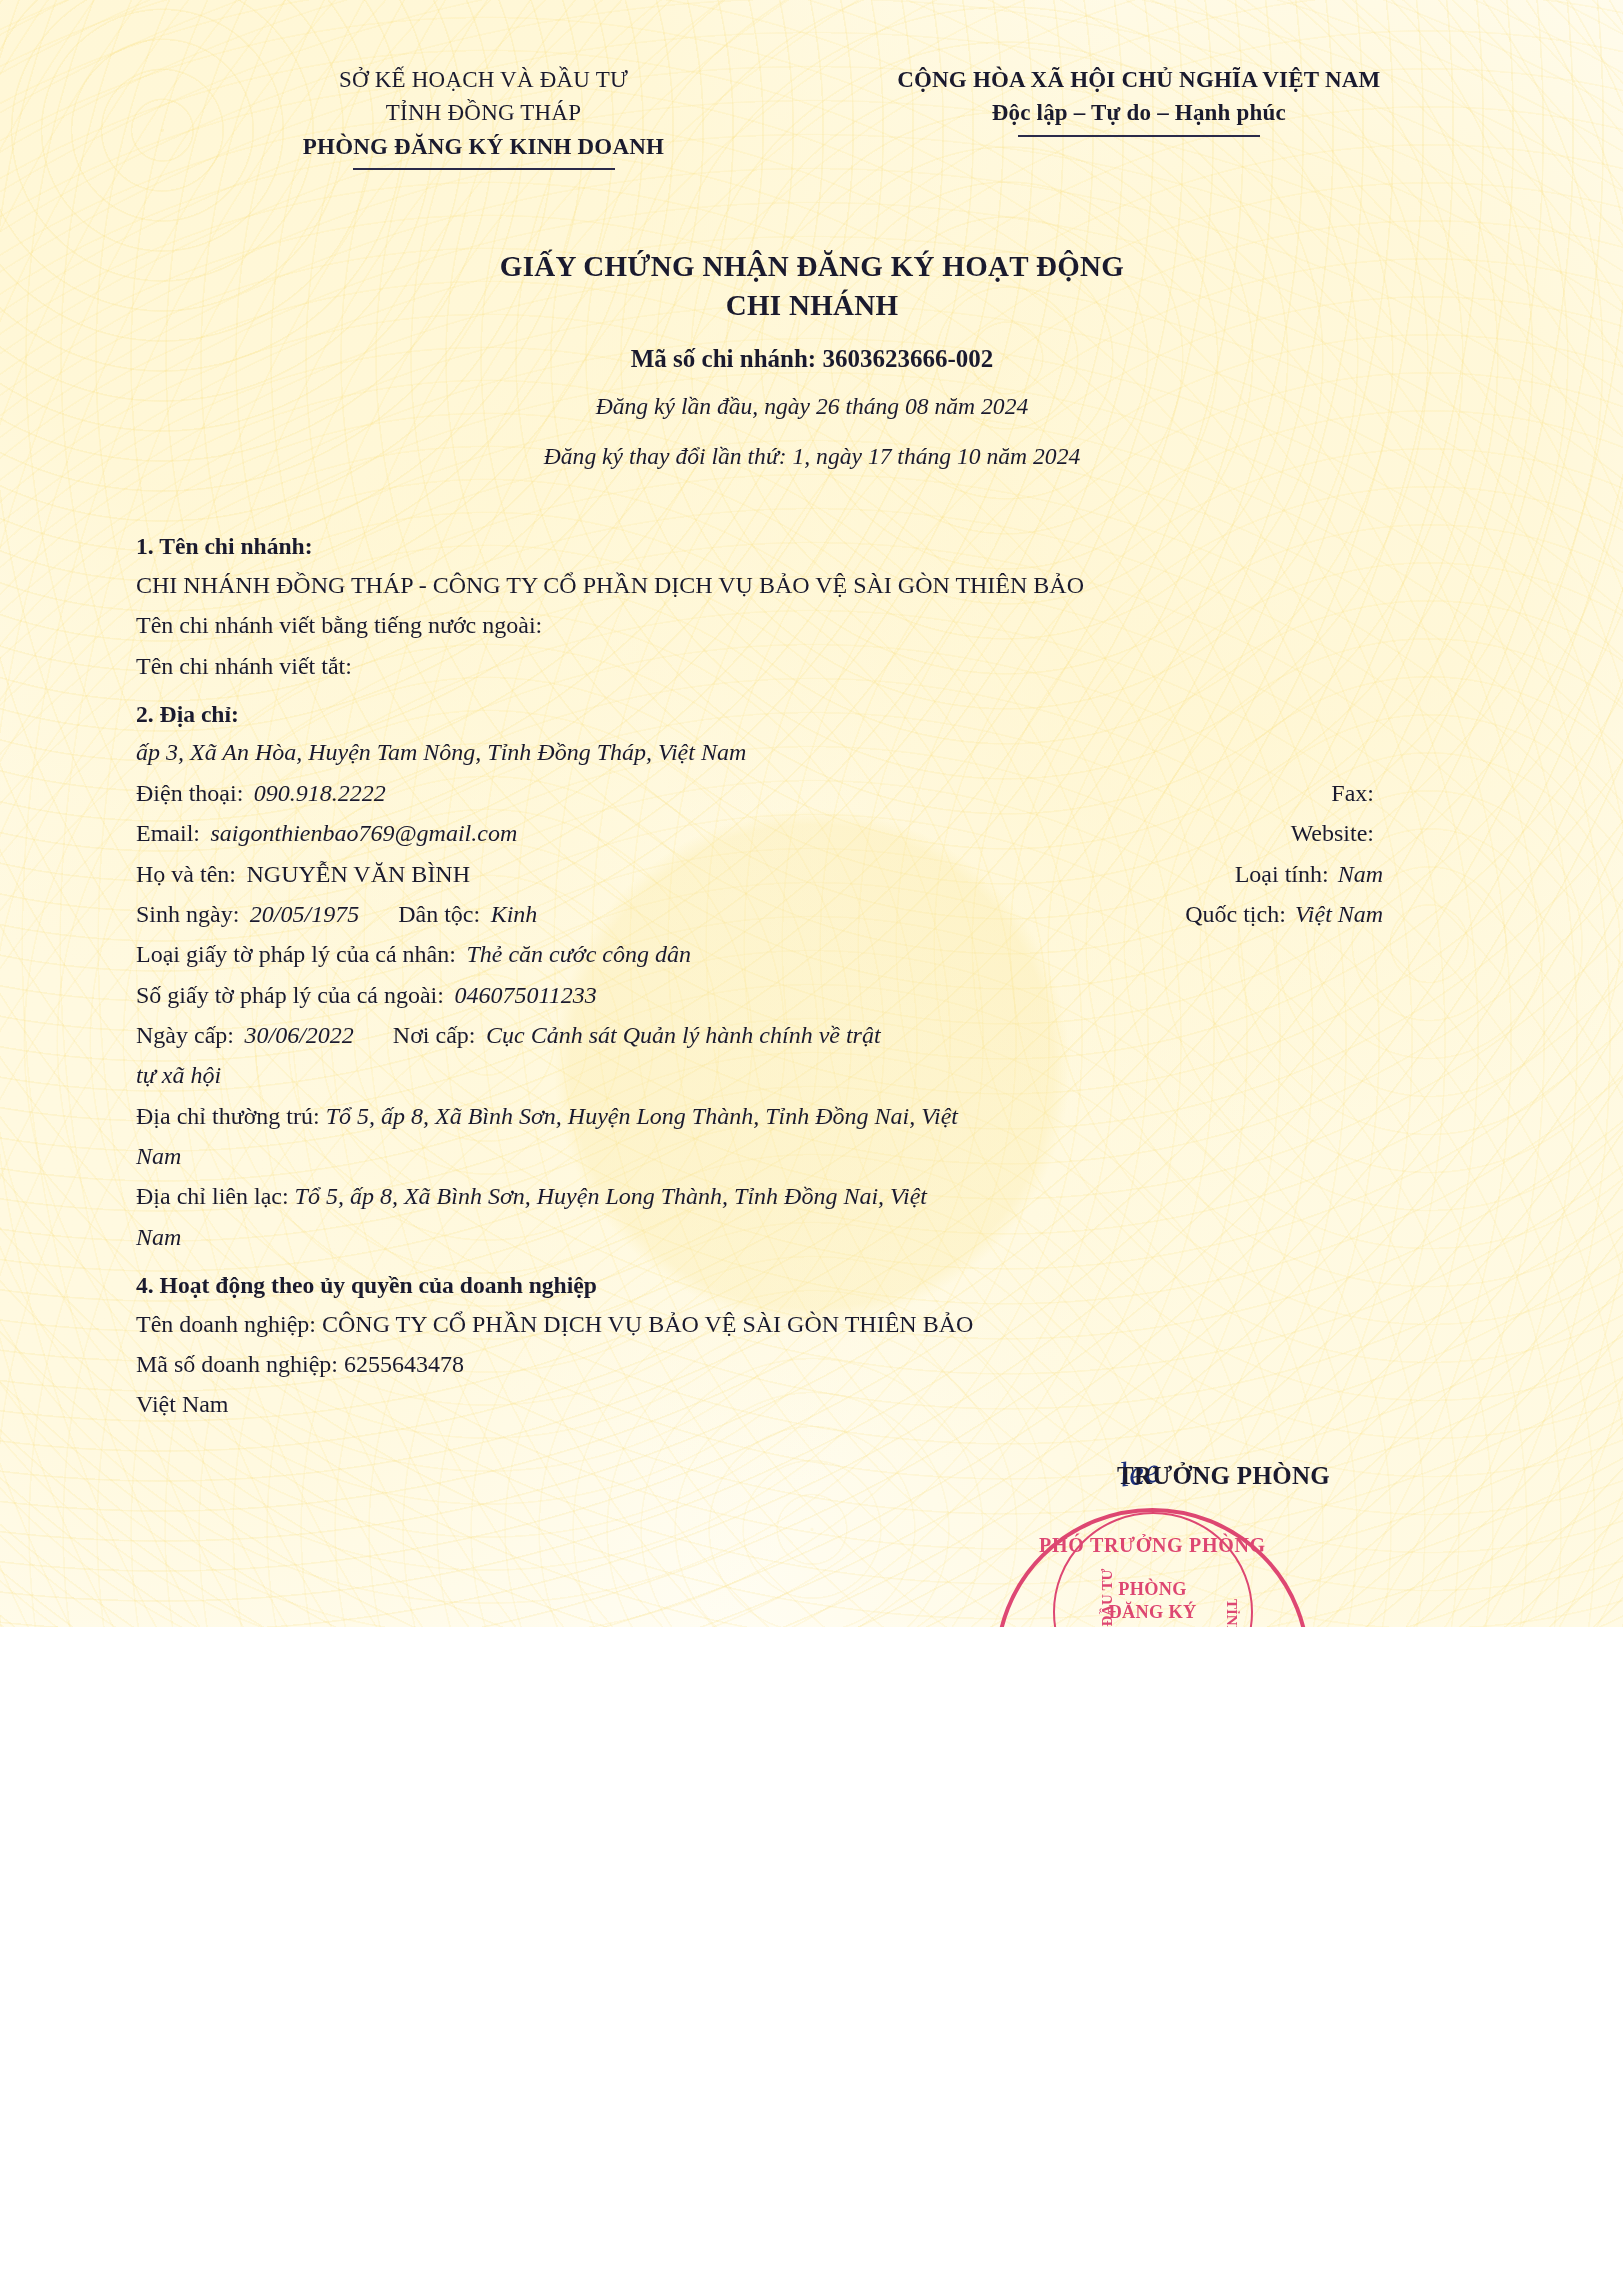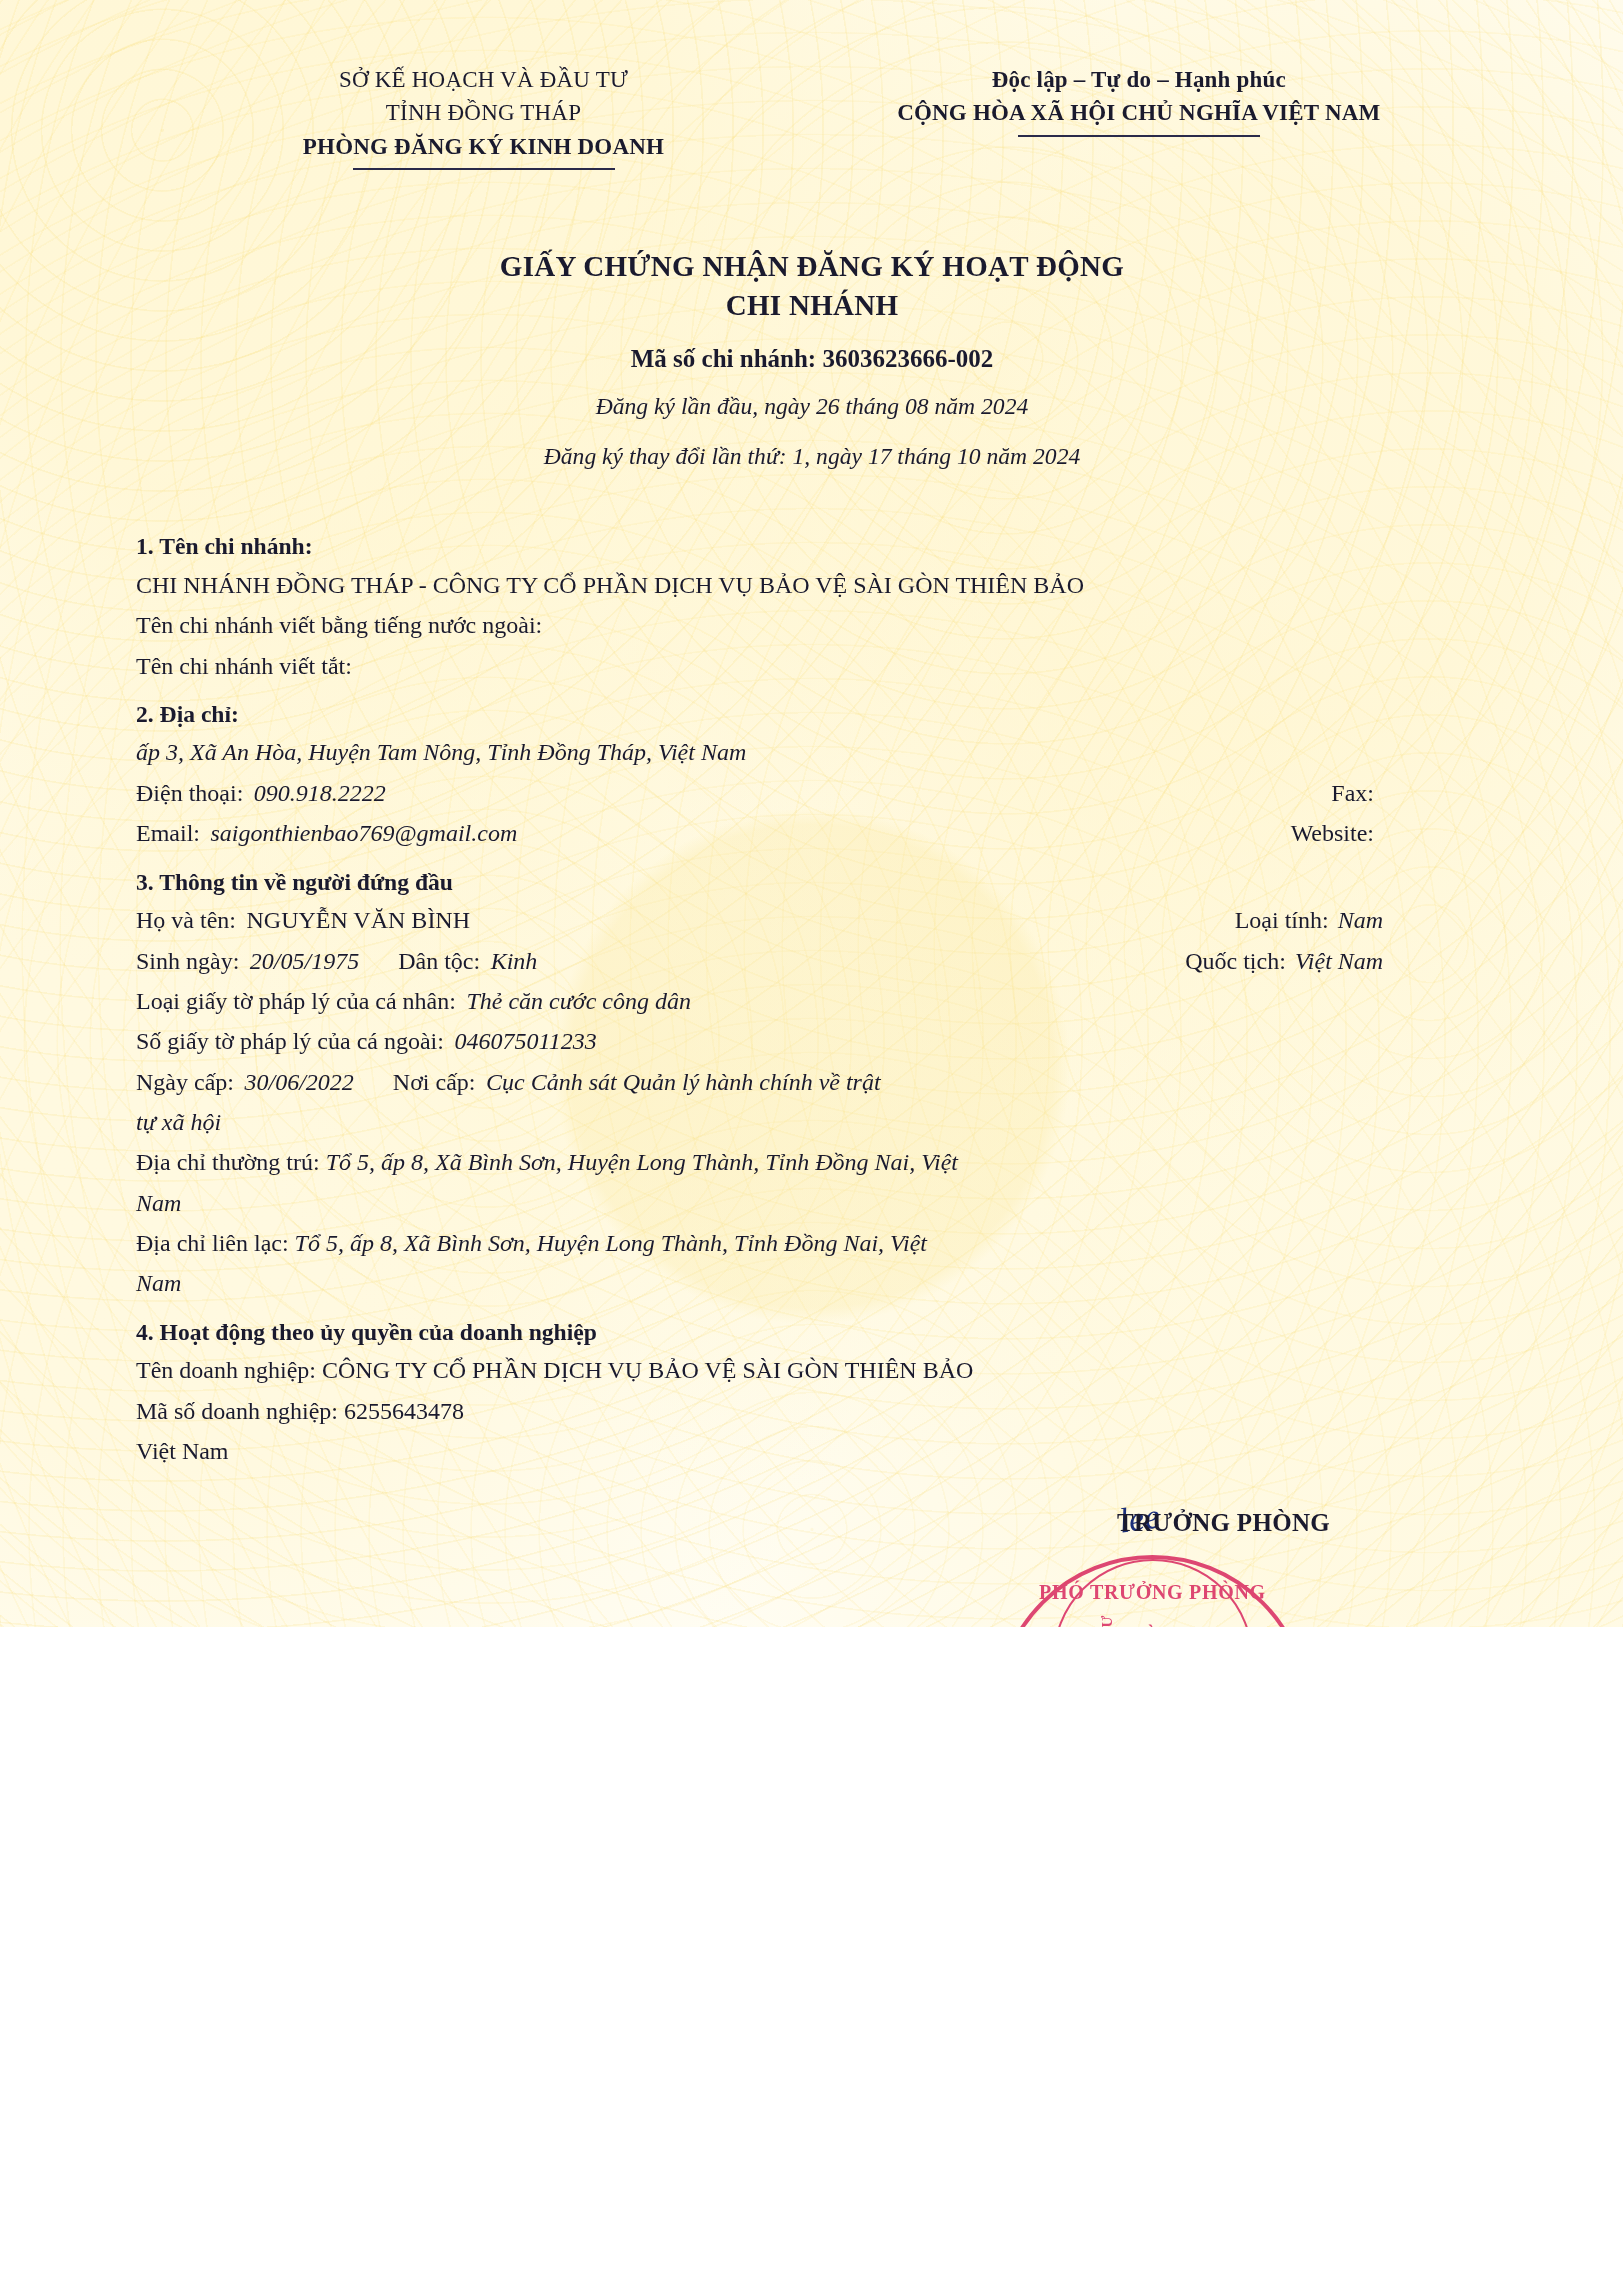--- a/index.html
+++ b/index.html
@@ -264,22 +264,22 @@
   <div class="content">
 
     <div class="header">
       <div class="hdr-left">
         <div class="hdr-line">SỞ KẾ HOẠCH VÀ ĐẦU TƯ</div>
         <div class="hdr-line">TỈNH ĐỒNG THÁP</div>
         <div class="hdr-line hdr-bold">PHÒNG ĐĂNG KÝ KINH DOANH</div>
         <div class="rule rule-left"></div>
       </div>
       <div class="hdr-right">
+        <div class="hdr-line hdr-bold">CỘNG HÒA XÃ HỘI CHỦ NGHĨA VIỆT NAM</div>
         <div class="hdr-line hdr-bold">Độc lập – Tự do – Hạnh phúc</div>
-        <div class="hdr-line hdr-bold">CỘNG HÒA XÃ HỘI CHỦ NGHĨA VIỆT NAM</div>
         <div class="rule rule-right"></div>
       </div>
     </div>
 
     <div class="title-block">
       <div class="title-main">GIẤY CHỨNG NHẬN ĐĂNG KÝ HOẠT ĐỘNG</div>
       <div class="title-main">CHI NHÁNH</div>
       <div class="title-sub">Mã số chi nhánh: 3603623666-002</div>
       <div class="title-italic">Đăng ký lần đầu, ngày 26 tháng 08 năm 2024</div>
       <div class="title-italic2">Đăng ký thay đổi lần thứ: 1, ngày 17 tháng 10 năm 2024</div>
@@ -306,21 +306,20 @@
 
       <div class="ln row">
         <span class="lbl">Email:</span>
         <span class="val">saigonthienbao769@gmail.com</span>
         <span class="col-right">
           <span class="lbl">Website:</span>
           <span class="val"></span>
         </span>
       </div>
 
-      <div class="sec-head">3. Thông tin về người đứng đầu</div>
 
       <div class="ln row">
         <span class="lbl">Họ và tên:</span>
         <span class="val" style="font-style:normal">NGUYỄN VĂN BÌNH</span>
         <span class="col-right">
           <span class="lbl">Loại tính:</span>
           <span class="val">Nam</span>
         </span>
       </div>
 

